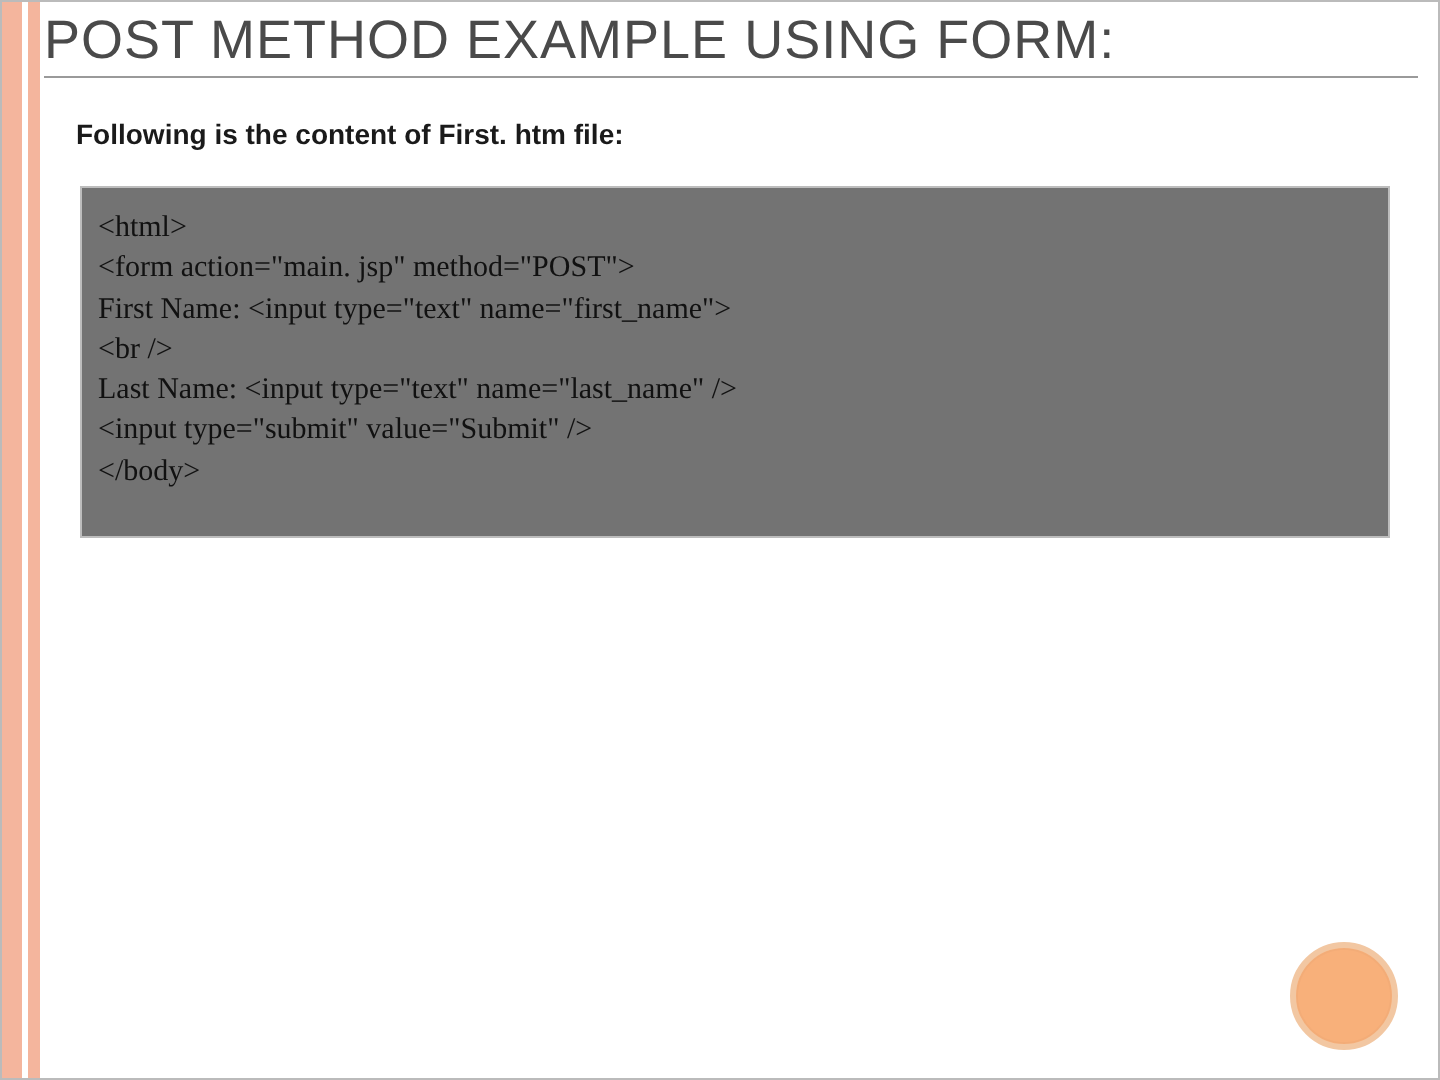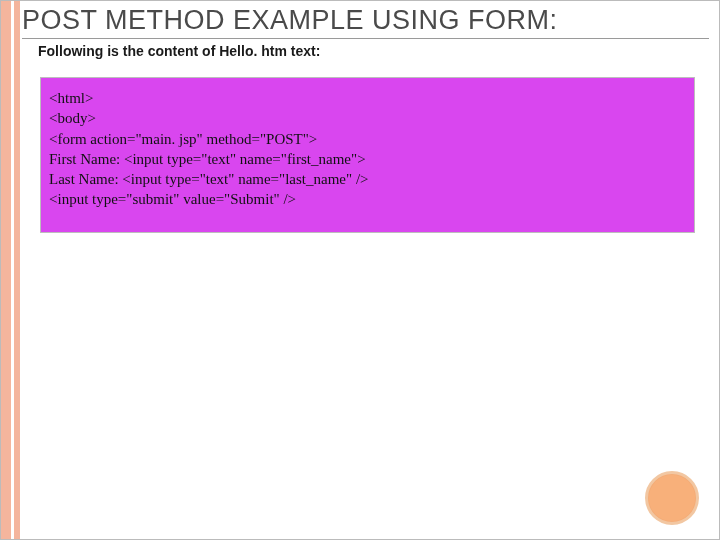--- a/index.html
+++ b/index.html
@@ -29,33 +29,33 @@
     padding: 4px 10px 0 2px;
   }
   .title {
     font-size: 27px;
     font-weight: 400;
     letter-spacing: 0.5px;
     color: #4a4a4a;
     line-height: 1.15;
     border-bottom: 1px solid #9a9a9a;
     padding-bottom: 2px;
-    margin-bottom: 4px;
+    margin-bottom: 20px;
     font-family: Arial, Helvetica, sans-serif;
   }
   .intro {
     font-size: 14px;
     font-weight: 700;
     color: #1a1a1a;
     margin: 0 0 18px 16px;
   }
   .codebox {
     margin: 0 14px 0 18px;
     border: 1px solid #bdbdbd;
-    background: #d946ef;
+    background: #737373;
     padding: 10px 8px 22px 8px;
   }
   .codeline {
     font-family: "Times New Roman", Times, serif;
     font-size: 15px;
     line-height: 1.35;
     color: #111;
     white-space: pre;
   }
   .circle {
@@ -73,26 +73,27 @@
 </head>
 <body>
 
 <div class="page">
   <div class="stripe s1"></div>
   <div class="stripe gap"></div>
   <div class="stripe s2"></div>
 
   <div class="content">
     <div class="title">POST METHOD EXAMPLE USING FORM:</div>
-    <div class="intro">Following is the content of Hello. htm text:</div>
+    <div class="intro">Following is the content of First. htm file:</div>
 
     <div class="codebox">
       <div class="codeline">&lt;html&gt;</div>
-      <div class="codeline">&lt;body&gt;</div>
       <div class="codeline">&lt;form action="main. jsp" method="POST"&gt;</div>
       <div class="codeline">First Name: &lt;input type="text" name="first_name"&gt;</div>
+      <div class="codeline">&lt;br /&gt;</div>
       <div class="codeline">Last Name: &lt;input type="text" name="last_name" /&gt;</div>
       <div class="codeline">&lt;input type="submit" value="Submit" /&gt;</div>
+      <div class="codeline">&lt;/body&gt;</div>
     </div>
   </div>
 
   <div class="circle"></div>
 </div>
 
 </body></html>

